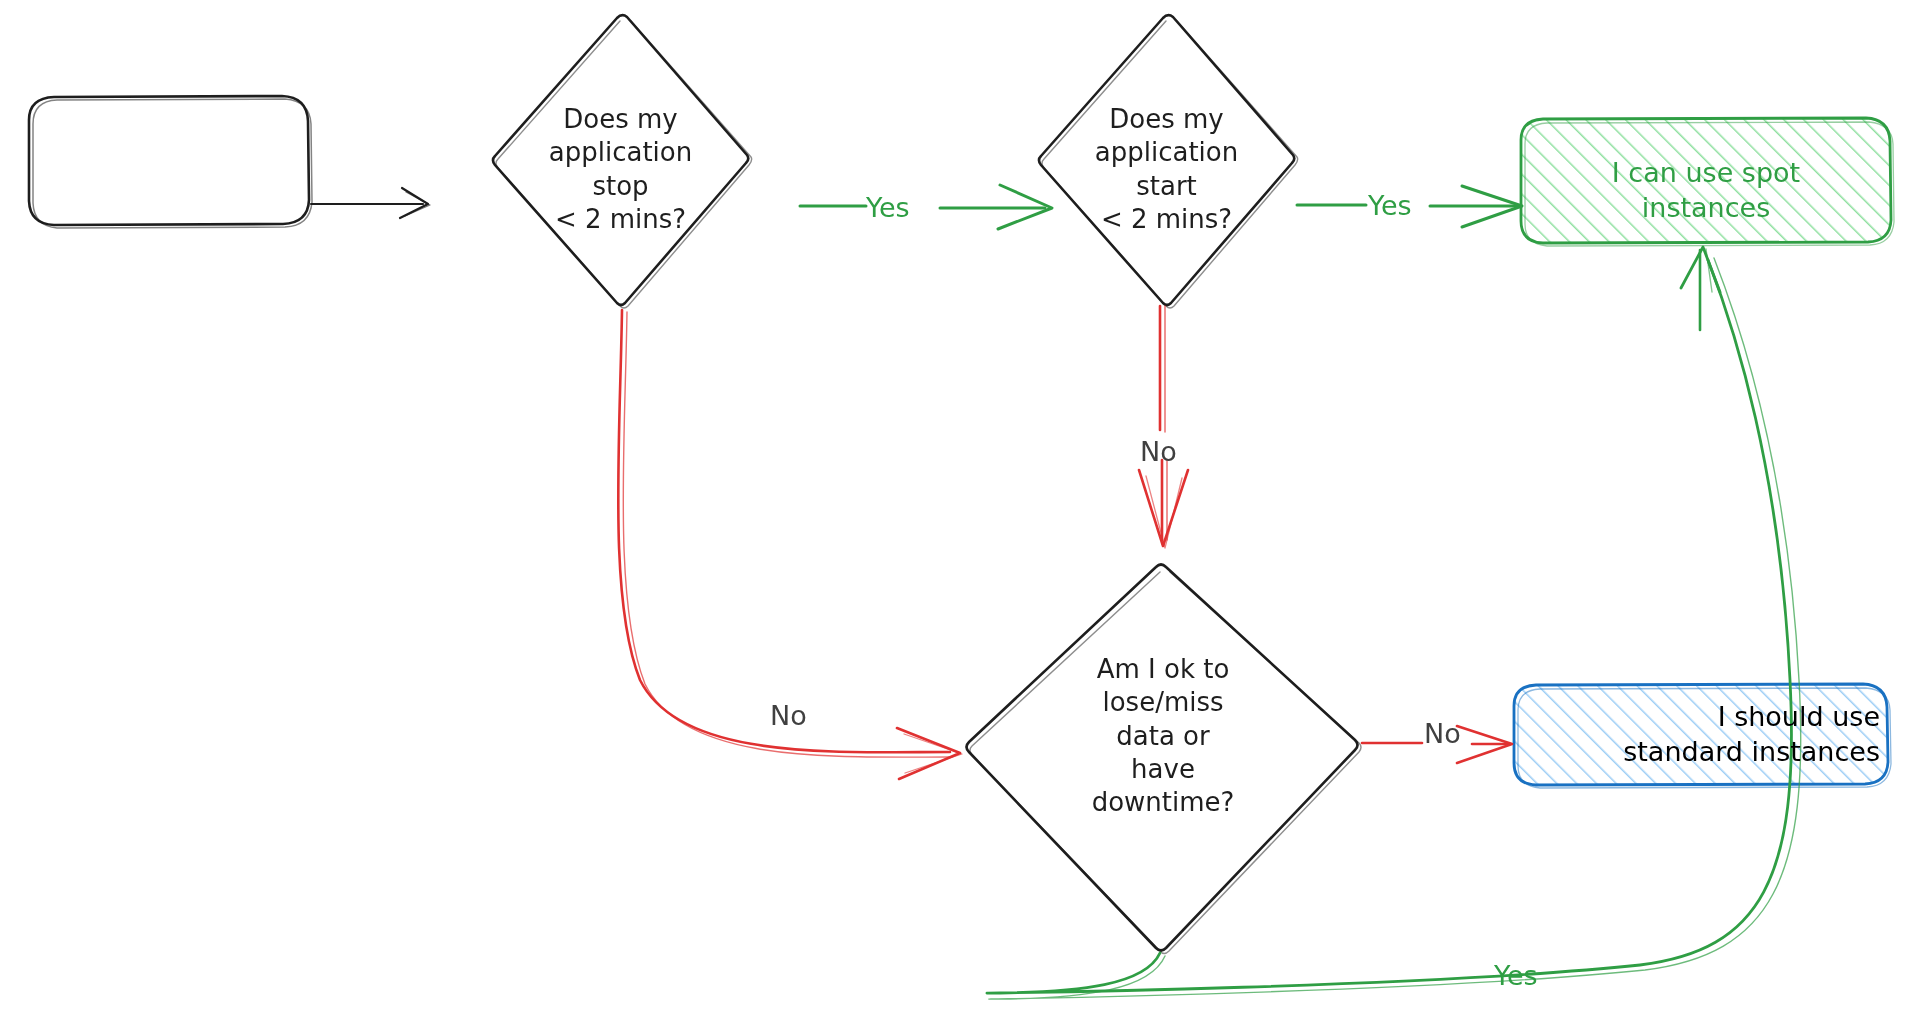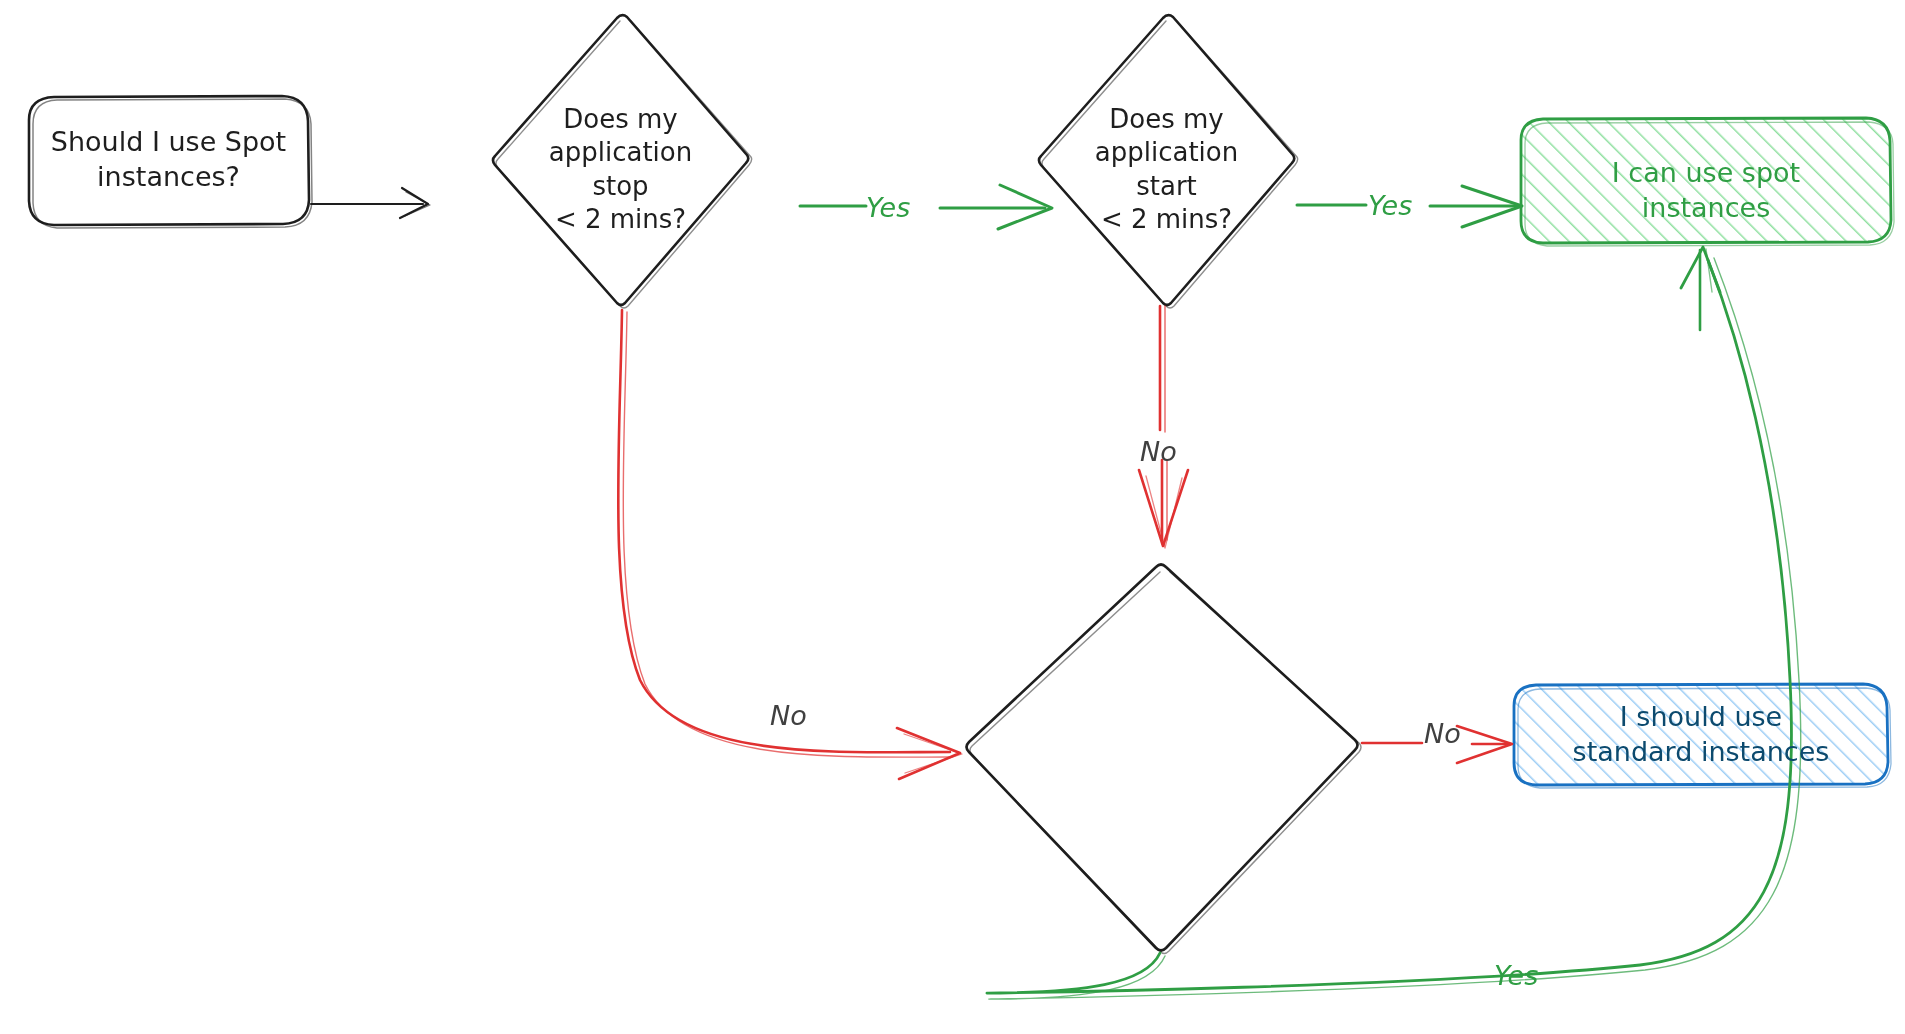--- a/index.html
+++ b/index.html
@@ -27,27 +27,26 @@
     position: absolute;
     text-align: center;
     font-family: "DejaVu Sans", sans-serif;
     line-height: 1.28;
     white-space: pre-line;
     pointer-events: none;
     user-select: none;
   }
   .dark-text  { color: #1e1e1e; }
   .green-text { color: #2f9e44; }
-  .blue-text  { color: #0c4a6e; }
+  .blue-text  { color: #000000; text-align: right; }
 
   .edge-label {
     position: absolute;
     font-family: "DejaVu Sans", sans-serif;
     font-size: 27px;
-    font-style: italic;
     white-space: nowrap;
     user-select: none;
   }
   .lbl-green { color: #2f9e44; }
   .lbl-red   { color: #404040; }
 </style>
 </head>
 <body>
 
 <div id="canvas">
@@ -136,33 +135,36 @@
 
     <g>
       <path d="M1160,953 C1145,985 1080,992 1000,993 C900,994 1400,990 1640,965 C1760,950 1800,880 1790,680 C1780,470 1735,330 1708,260" fill="none" stroke="#2f9e44" stroke-width="2.8" stroke-linecap="round"></path>
       <path d="M1165,956 C1150,990 1085,998 1002,999 C902,1000 1402,995 1645,970 C1770,954 1810,880 1799,680 C1788,468 1742,330 1714,258" fill="none" stroke="#2f9e44" stroke-width="1.4" stroke-linecap="round" opacity="0.7"></path>
       <path d="M1681,288 L1703,247 L1720,292" fill="none" stroke="#2f9e44" stroke-width="2.8" stroke-linecap="round" stroke-linejoin="round"></path>
       <path d="M1700,250 L1700,330" fill="none" stroke="#2f9e44" stroke-width="2.6" stroke-linecap="round"></path>
       <path d="M1706,249 L1712,292" fill="none" stroke="#2f9e44" stroke-width="1.4" stroke-linecap="round" opacity="0.6"></path>
     </g>
   </svg>
 
-  <div class="node-text dark-text" style="left:36px; top:125px; width:265px; font-size:27px;">Should I use Spot
-instances?</div>
 
   <div class="node-text dark-text" style="left:528px; top:103px; width:185px; font-size:26px;">Does my
 application
 stop
 &lt; 2 mins?</div>
 
   <div class="node-text dark-text" style="left:1074px; top:103px; width:185px; font-size:26px;">Does my
 application
 start
 &lt; 2 mins?</div>
 
+  <div class="node-text dark-text" style="left:1058px; top:653px; width:210px; font-size:26px;">Am I ok to
+lose/miss
+data or
+have
+downtime?</div>
 
   <div class="node-text green-text" style="left:1531px; top:156px; width:350px; font-size:27px;">I can use spot
 instances</div>
 
   <div class="node-text blue-text" style="left:1522px; top:700px; width:358px; font-size:27px;">I should use
 standard instances</div>
 
   <div class="edge-label lbl-green" style="left:866px; top:192px;">Yes</div>
 
   <div class="edge-label lbl-green" style="left:1368px; top:190px;">Yes</div>

